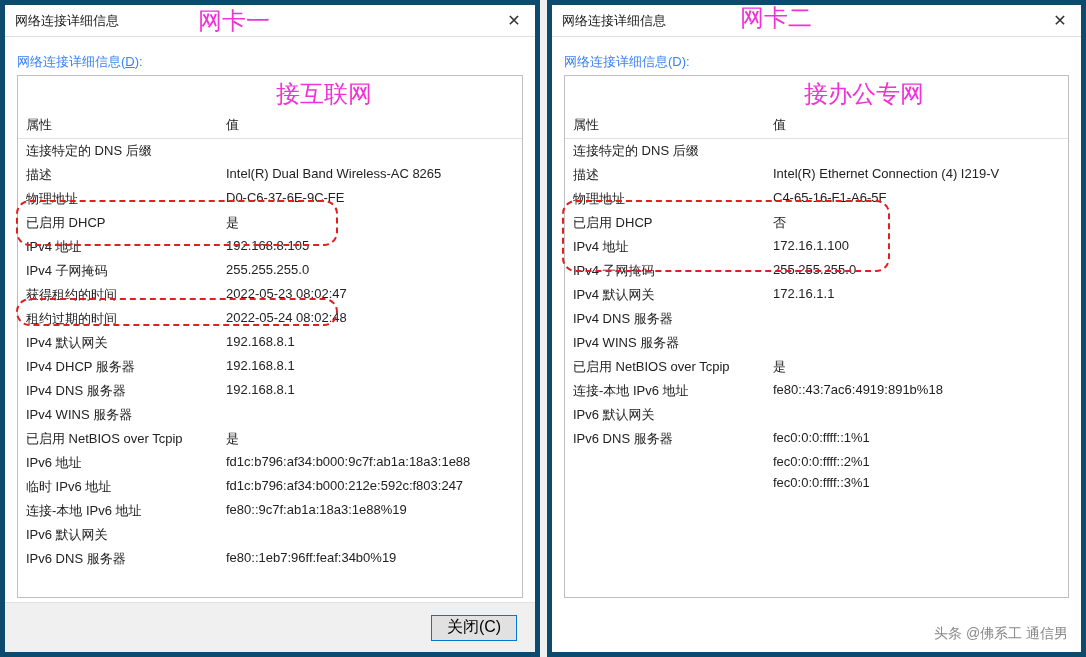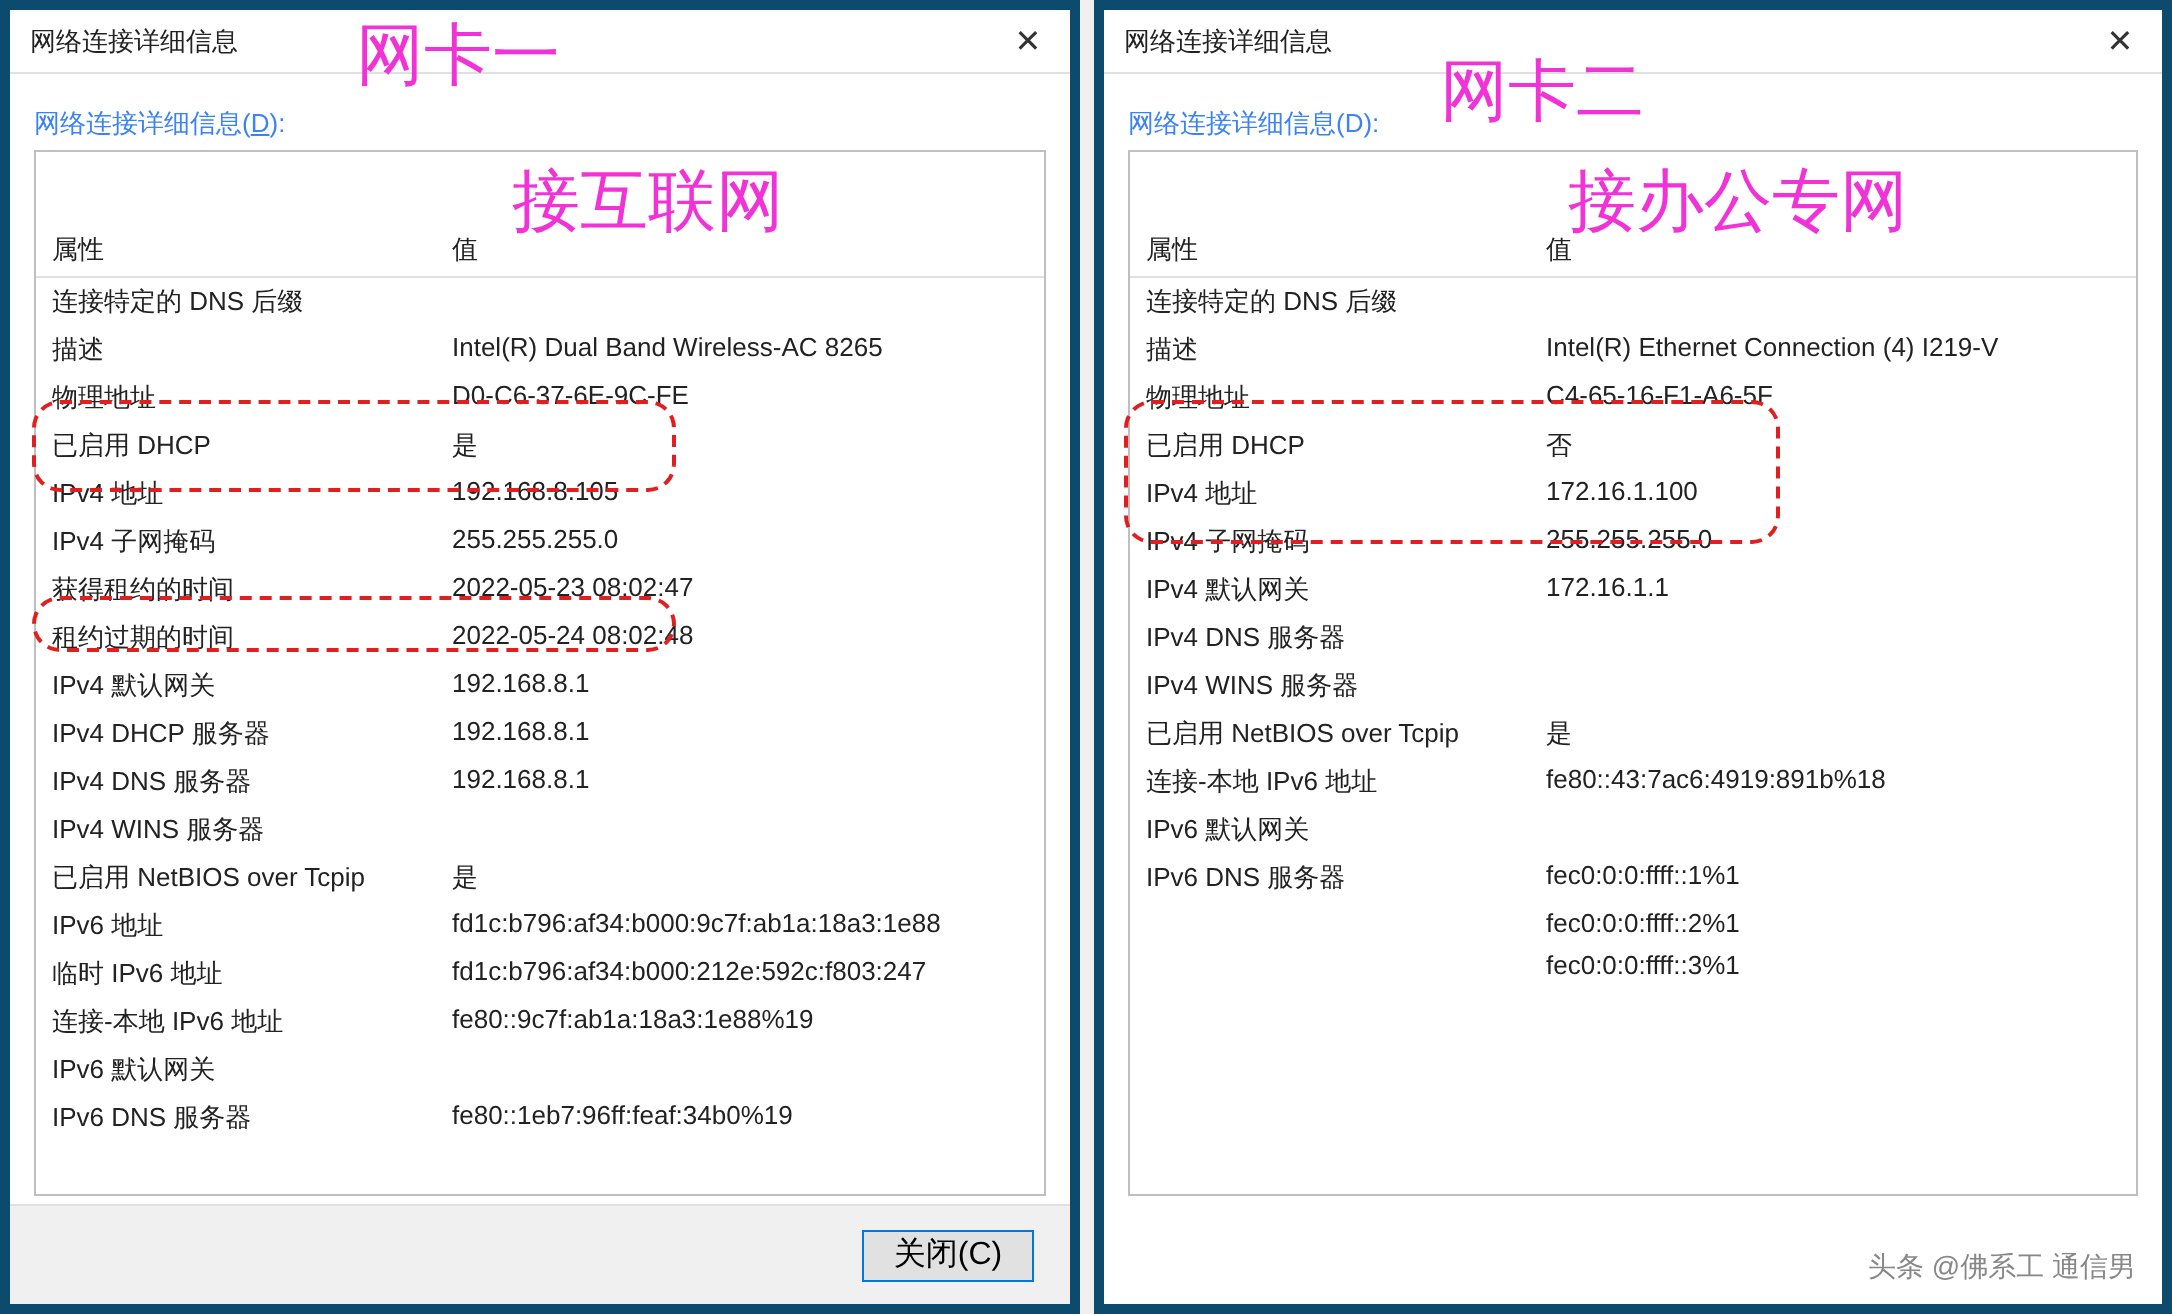--- a/index.html
+++ b/index.html
@@ -91,24 +91,25 @@
     background: #e1e1e1;
     font-size: 16px;
     cursor: pointer;
     padding: 0 12px;
   }
   
   .anno {
     position: absolute;
     color: #f032d6;
     font-family: Liberation Mono, monospace;
-    font-size: 34px;
+    font-size: 24px;
     font-weight: 400;
     pointer-events: none;
     white-space: nowrap;
+    margin-left: 20px;
   }
   
   .dashbox {
     position: absolute;
     border: 2.5px dashed #e02020;
     border-radius: 14px;
     pointer-events: none;
   }
   .watermark {
     position: absolute;
@@ -221,20 +222,20 @@
           <div class="cell">fec0:0:0:ffff::2%1</div>
           <div class="cell"></div>
           <div class="cell">fec0:0:0:ffff::3%1</div>
         </div>
     </div>
   </div>
 </div>
 
 <div class="anno" style="left:178px; top:5px;">网卡一</div>
 <div class="anno" style="left:256px; top:78px;">接互联网</div>
-<div class="anno" style="left:720px; top:23px;">网卡二</div>
+<div class="anno" style="left:720px; top:2px;">网卡二</div>
 <div class="anno" style="left:784px; top:78px;">接办公专网</div>
 
 <div class="dashbox" style="left:16px;  top:200px; width:322px; height:46px;"></div>
 <div class="dashbox" style="left:16px;  top:298px; width:322px; height:28px;"></div>
 <div class="dashbox" style="left:562px; top:200px; width:328px; height:72px;"></div>
 
 <div class="watermark">头条 @佛系工 通信男</div>
 
 </body></html>

